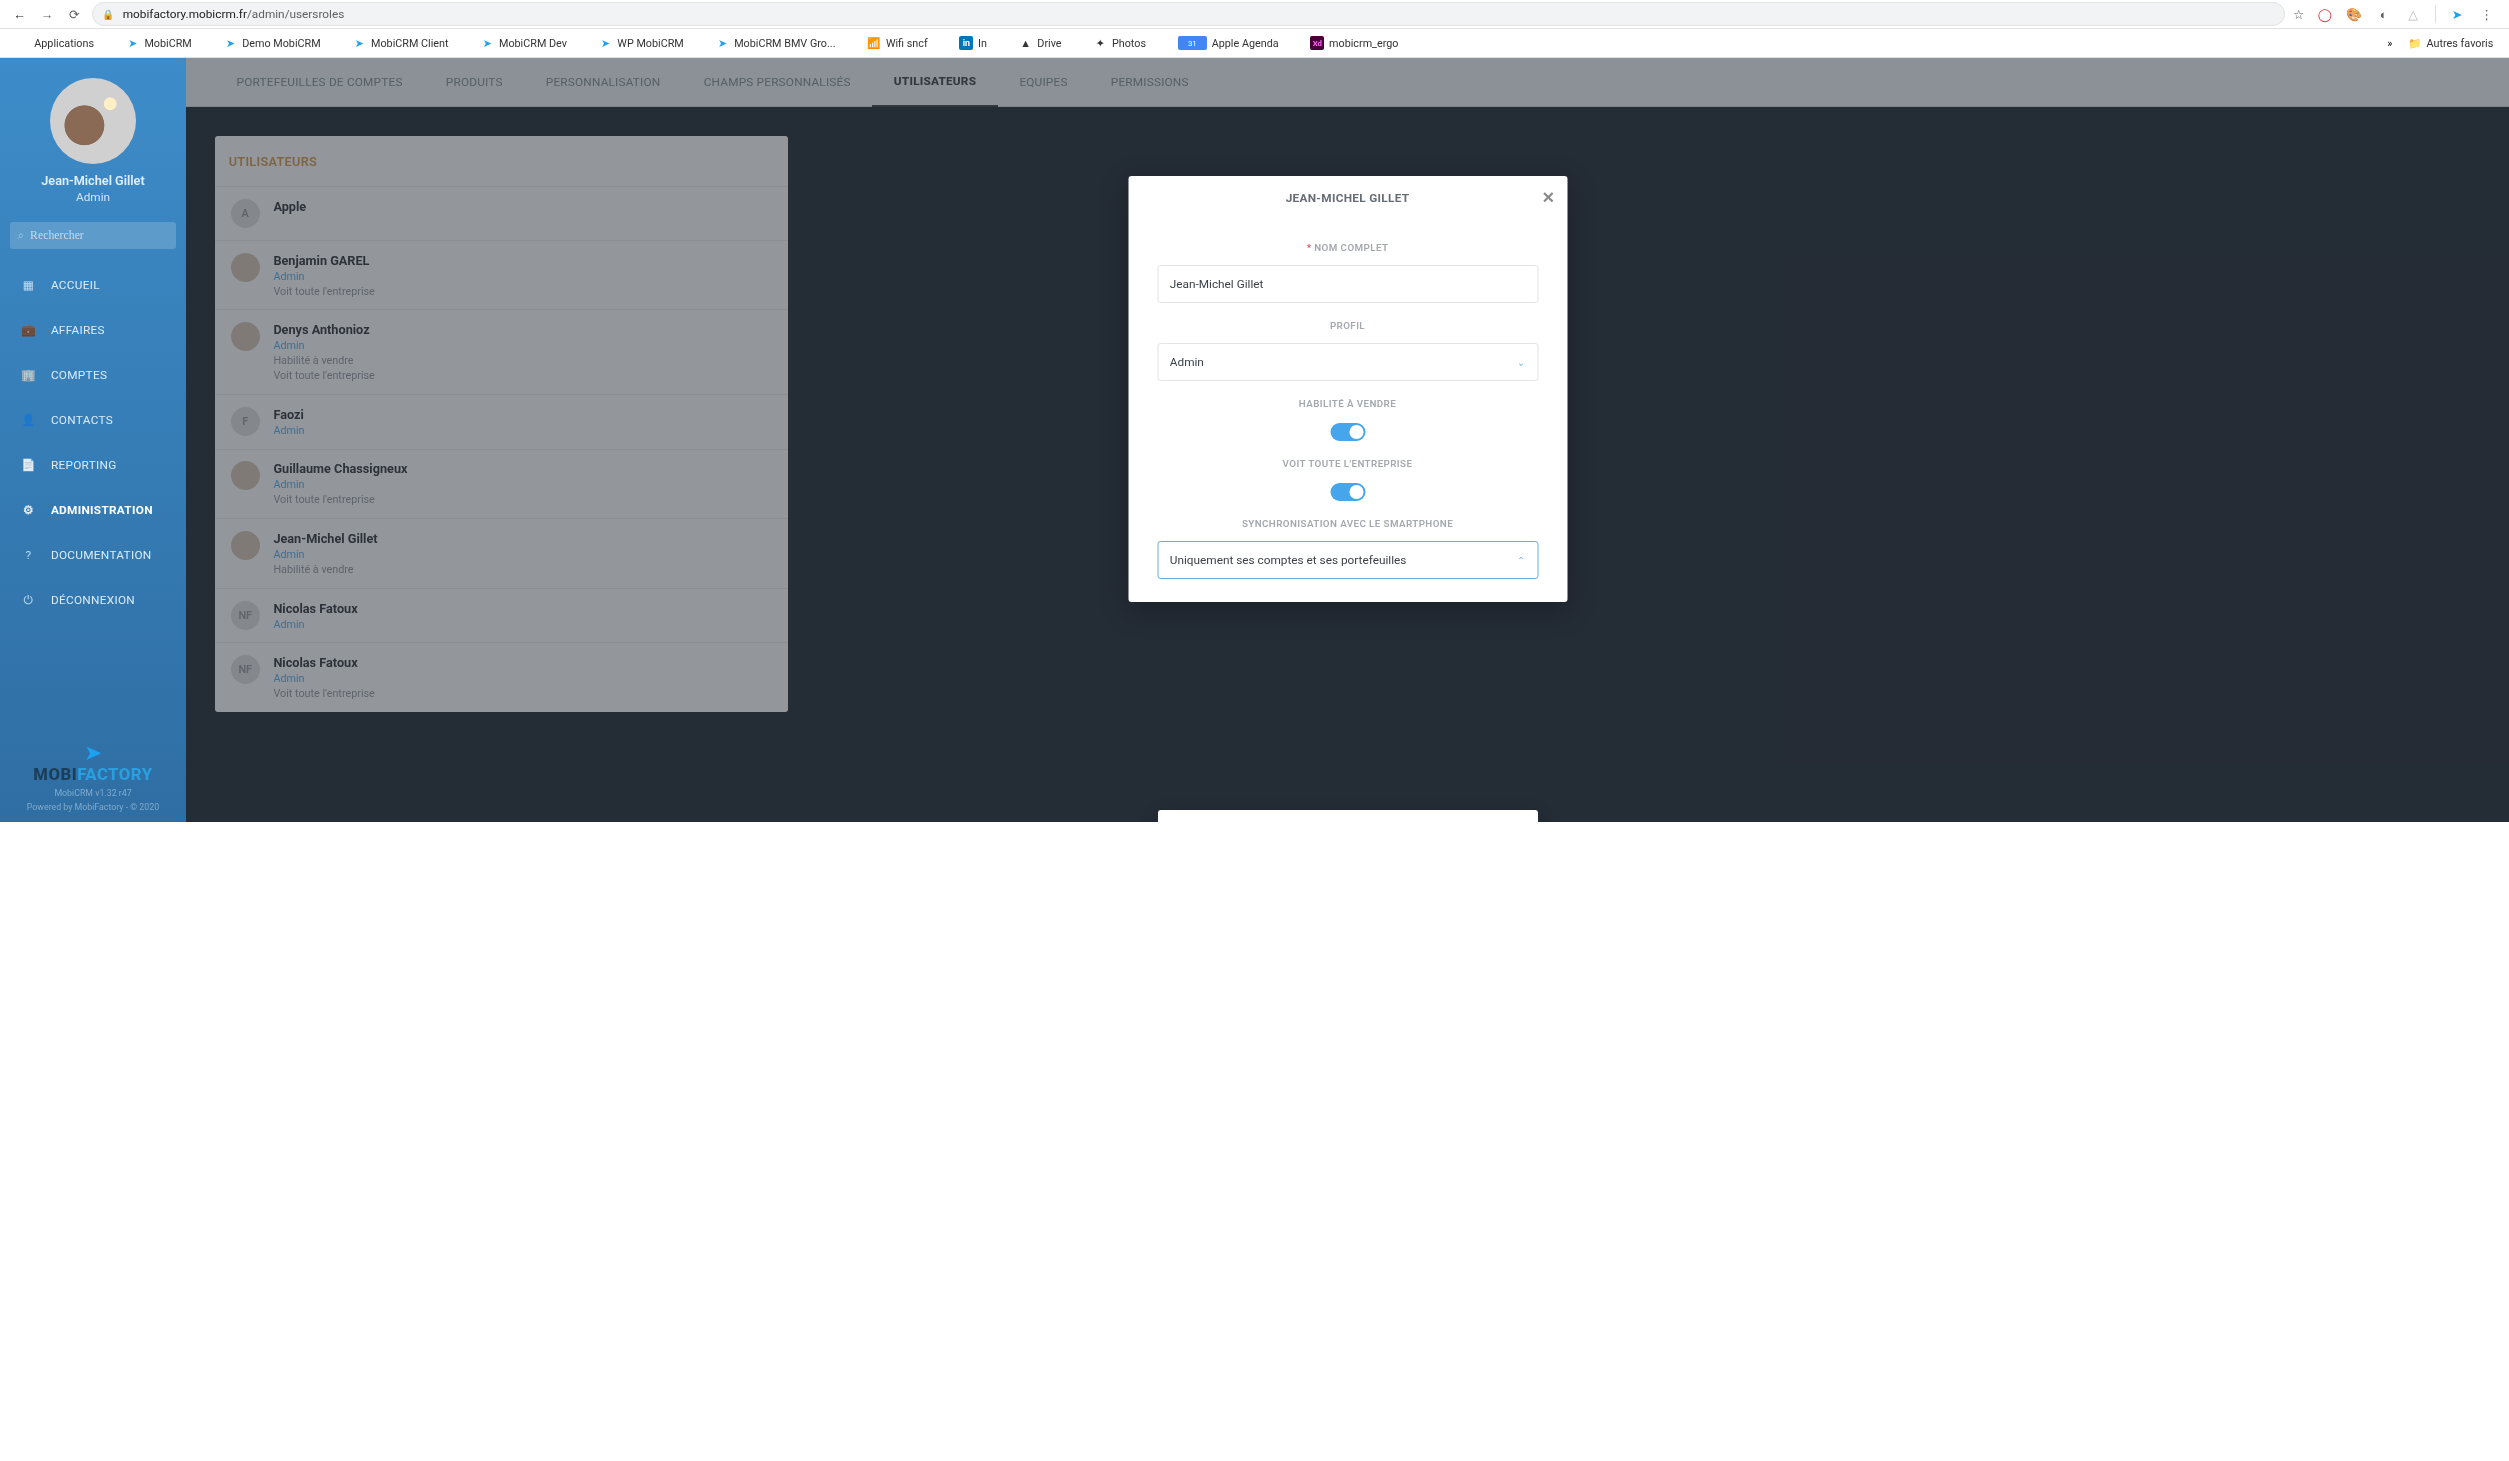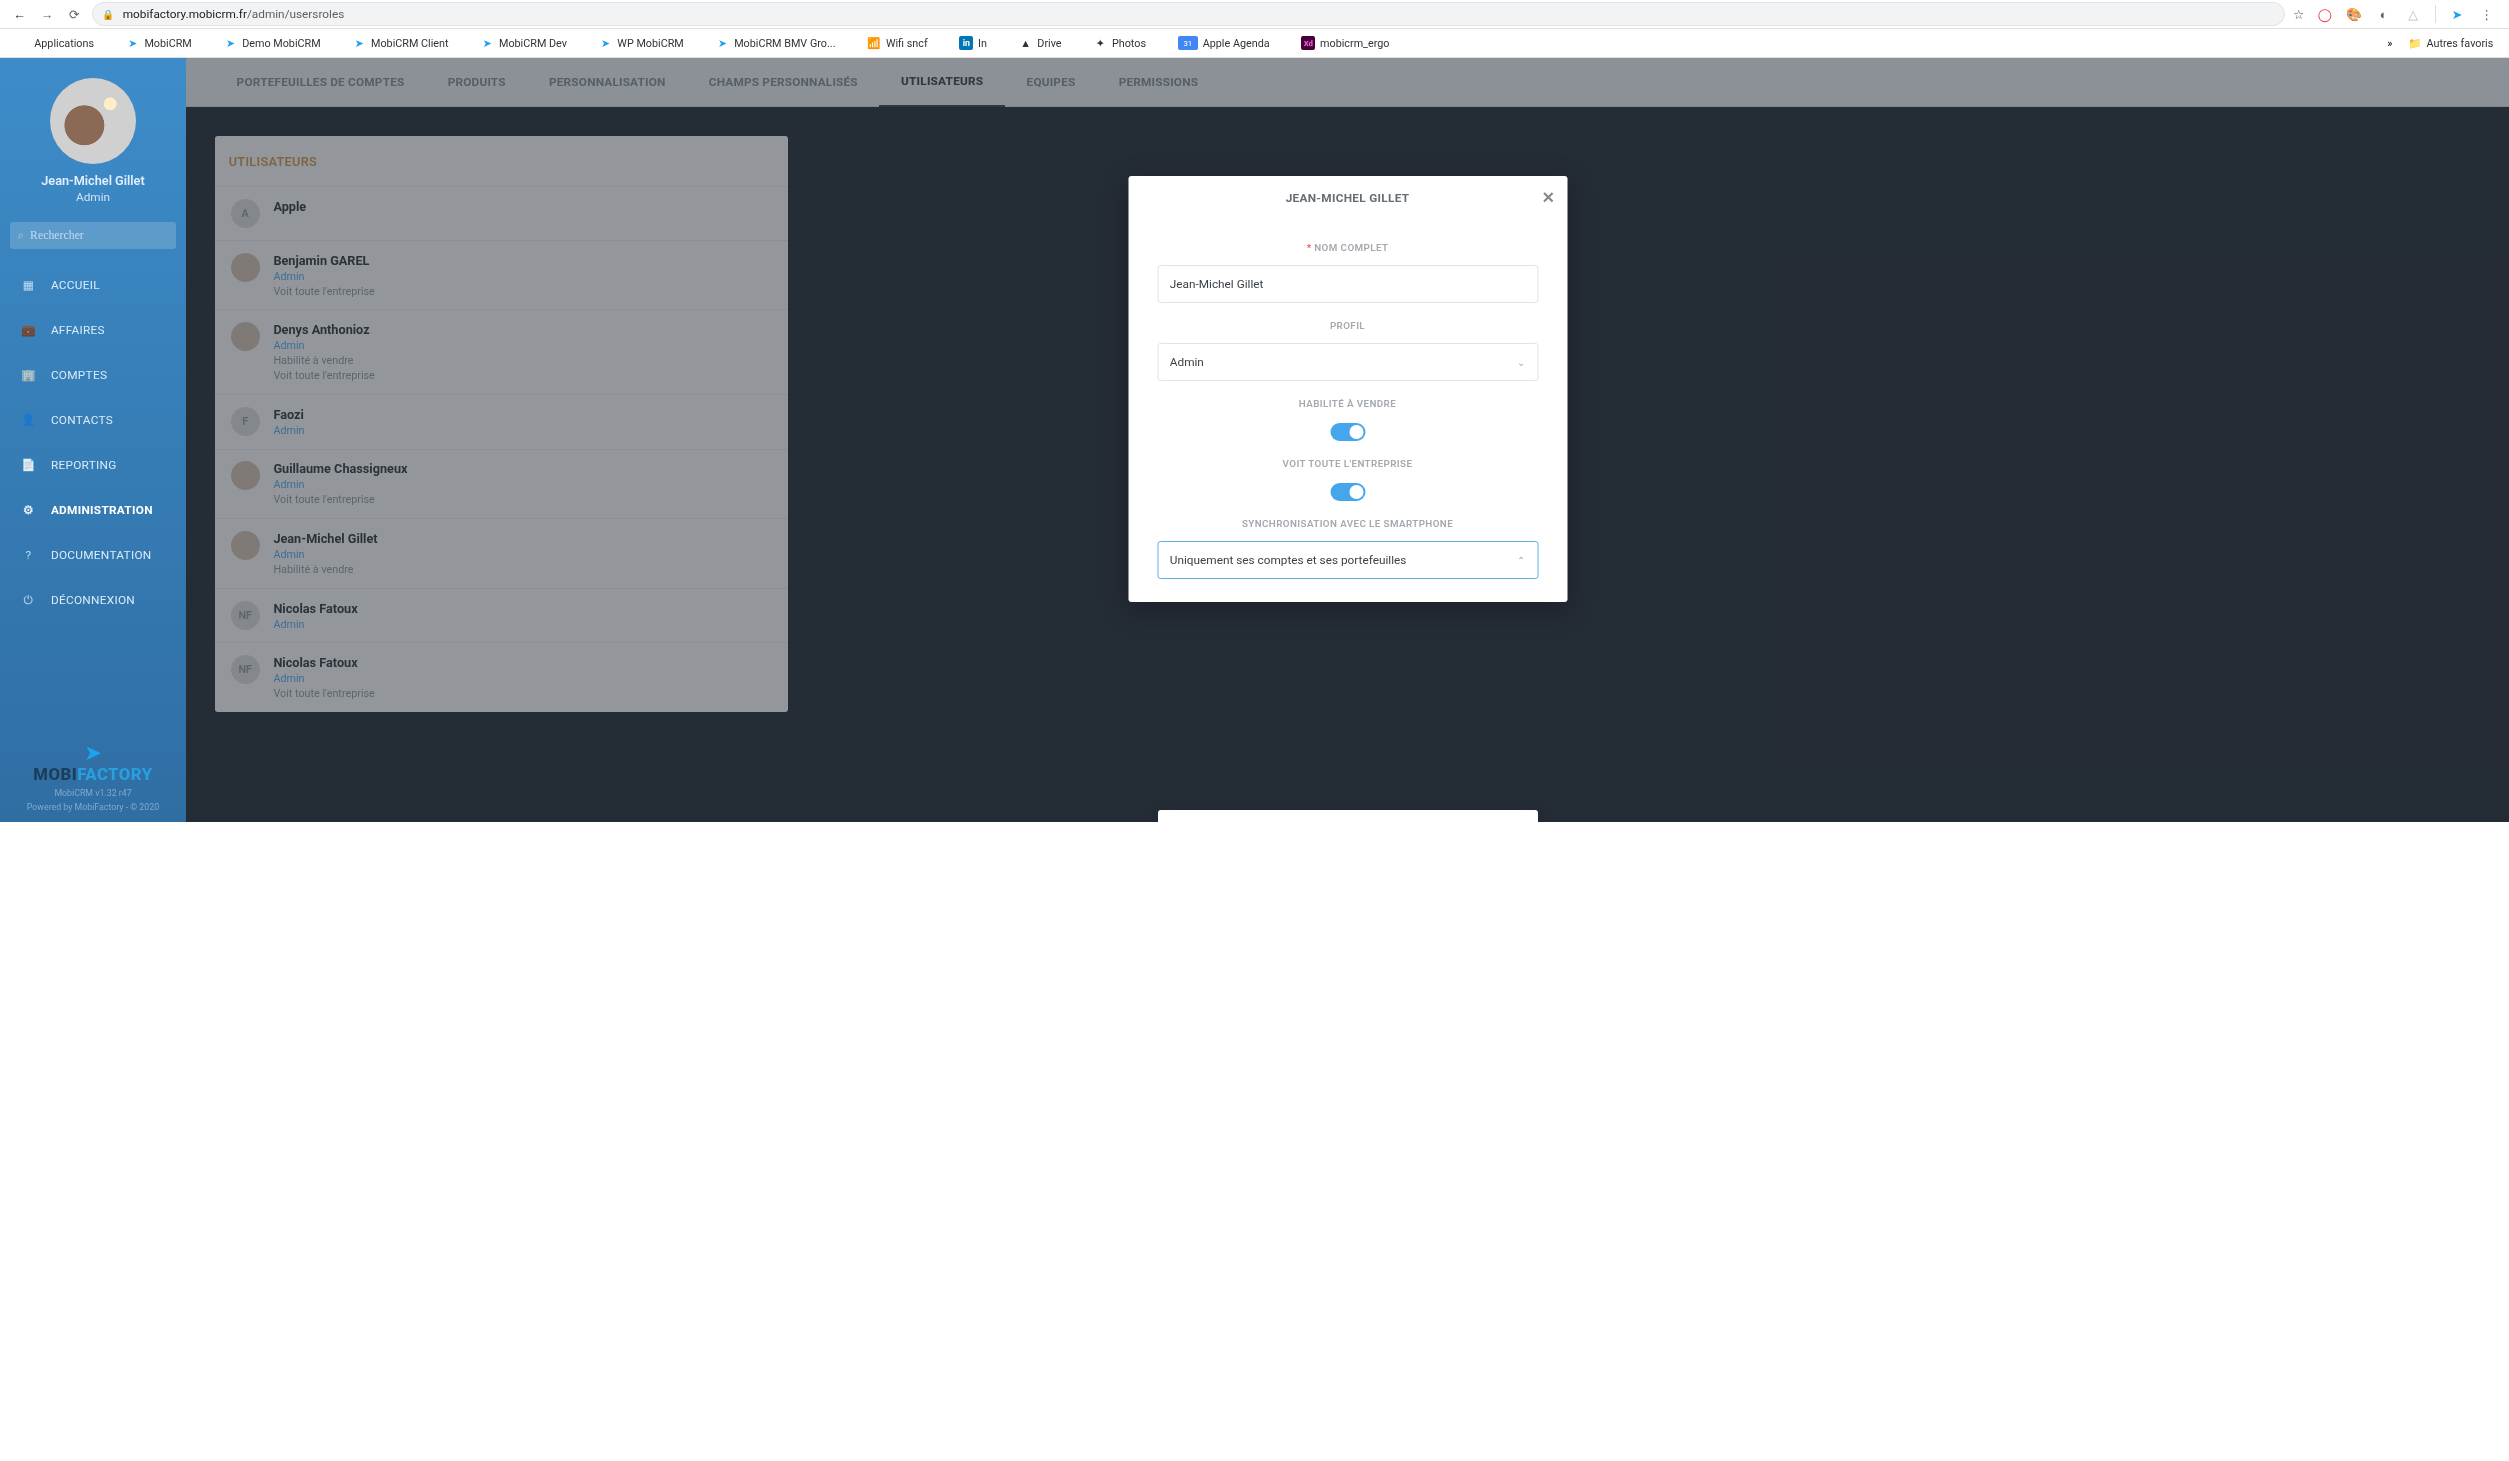--- a/index.html
+++ b/index.html
@@ -32,21 +32,21 @@
 .search-box input::placeholder{color:#c4daee;}
 .nav-list{margin-top:9.8px;display:flex;flex-direction:column;}
 .nav-item{display:flex;align-items:center;gap:13.7px;padding:13.7px 19.6px;color:#d9ecfb;font-size:11.8px;letter-spacing:0.3px;}
 .nav-item.active{color:#fff;font-weight:700;}
 .nav-icon{width:17.6px;height:17.6px;display:inline-flex;align-items:center;justify-content:center;opacity:.85;}
 .brand{margin-top:auto;text-align:center;padding:13.7px 0 9.8px;}
 .brand .logo{font-size:16.7px;font-weight:800;letter-spacing:0.5px;color:#1d3d57;}
 .brand .ver{font-size:8.8px;color:#7faacd;margin-top:3.9px;}
 .content{flex:1;background:#222a35;display:flex;flex-direction:column;position:relative;}
 .top-tabs{height:49px;background:#dde2e5;display:flex;align-items:center;gap:0;padding:0 29px;border-bottom:1px solid #c9ced1;}
-.tab{padding:0 21.6px;height:49px;display:flex;align-items:center;font-size:11.8px;font-weight:700;color:#7c868e;letter-spacing:0.2px;}
+.tab{padding:0 21.6px;height:49px;display:flex;align-items:center;font-size:11.8px;font-weight:400;color:#7c868e;letter-spacing:0.2px;}
 .tab.active{color:#3a4046;font-weight:800;border-bottom:2.9px solid #3a4046;}
 .panel-wrap{padding:29px;}
 .panel{width:573px;background:#ecedef;border-radius:2.9px;overflow:hidden;}
 .panel-header{padding:17.6px 13.7px;color:#c6914f;font-size:12.7px;font-weight:600;letter-spacing:0.3px;}
 .user-row{display:flex;align-items:flex-start;gap:13.7px;padding:11.8px 15.7px;border-top:1px solid #dcdddf;}
 .user-row .uav{width:29px;height:29px;border-radius:50%;background:#cfd1d4;display:flex;align-items:center;justify-content:center;color:#8e9195;font-size:10.8px;font-weight:600;flex:none;}
 .user-row .uav.photo{background:#c7b9a8;}
 .user-row .uinfo{display:flex;flex-direction:column;gap:2px;}
 .uname{font-size:12.7px;font-weight:700;color:#2f353a;}
 .urole{font-size:10.8px;color:#4fa4e0;}
@@ -143,21 +143,21 @@
     </div>
   <div class="bm">
       <span class="bicon">▲</span>
       <span>Drive</span>
     </div>
   <div class="bm">
       <span class="bicon">✦</span>
       <span>Photos</span>
     </div>
   <div class="bm">
-      <span class="bicon" style="background:#4285f4;color:#fff;width:20px;height:13.7px;border-radius:2px;font-size:7.8px;">31</span>
+      <span class="bicon" style="background:#4285f4;color:#fff;width:29px;height:13.7px;border-radius:2px;font-size:7.8px;">31</span>
       <span>Apple Agenda</span>
     </div>
   <div class="bm">
       <span class="bicon" style="background:#470137;color:#ff61f6;width:13.7px;height:13.7px;border-radius:2px;font-size:7.8px;font-weight:700;">Xd</span>
       <span>mobicrm_ergo</span>
     </div>
   <div class="bm-right">
     <span>»</span>
     <div class="bm">
         <span class="bicon">📁</span>

